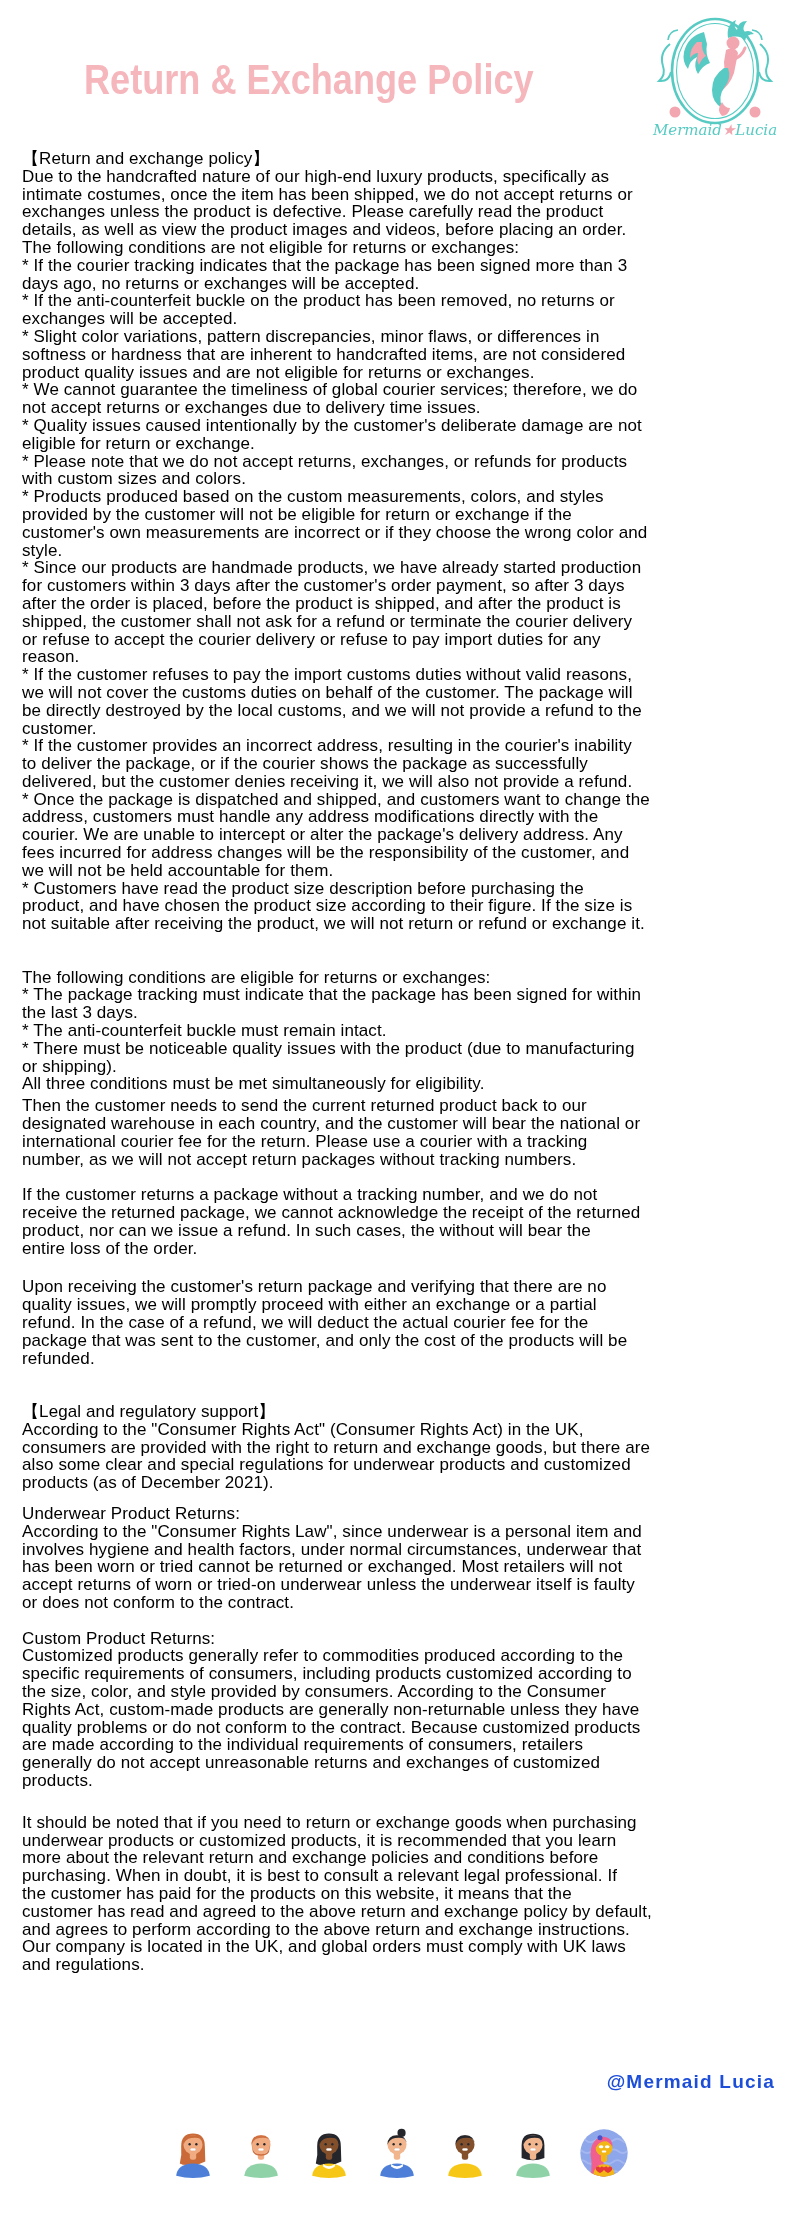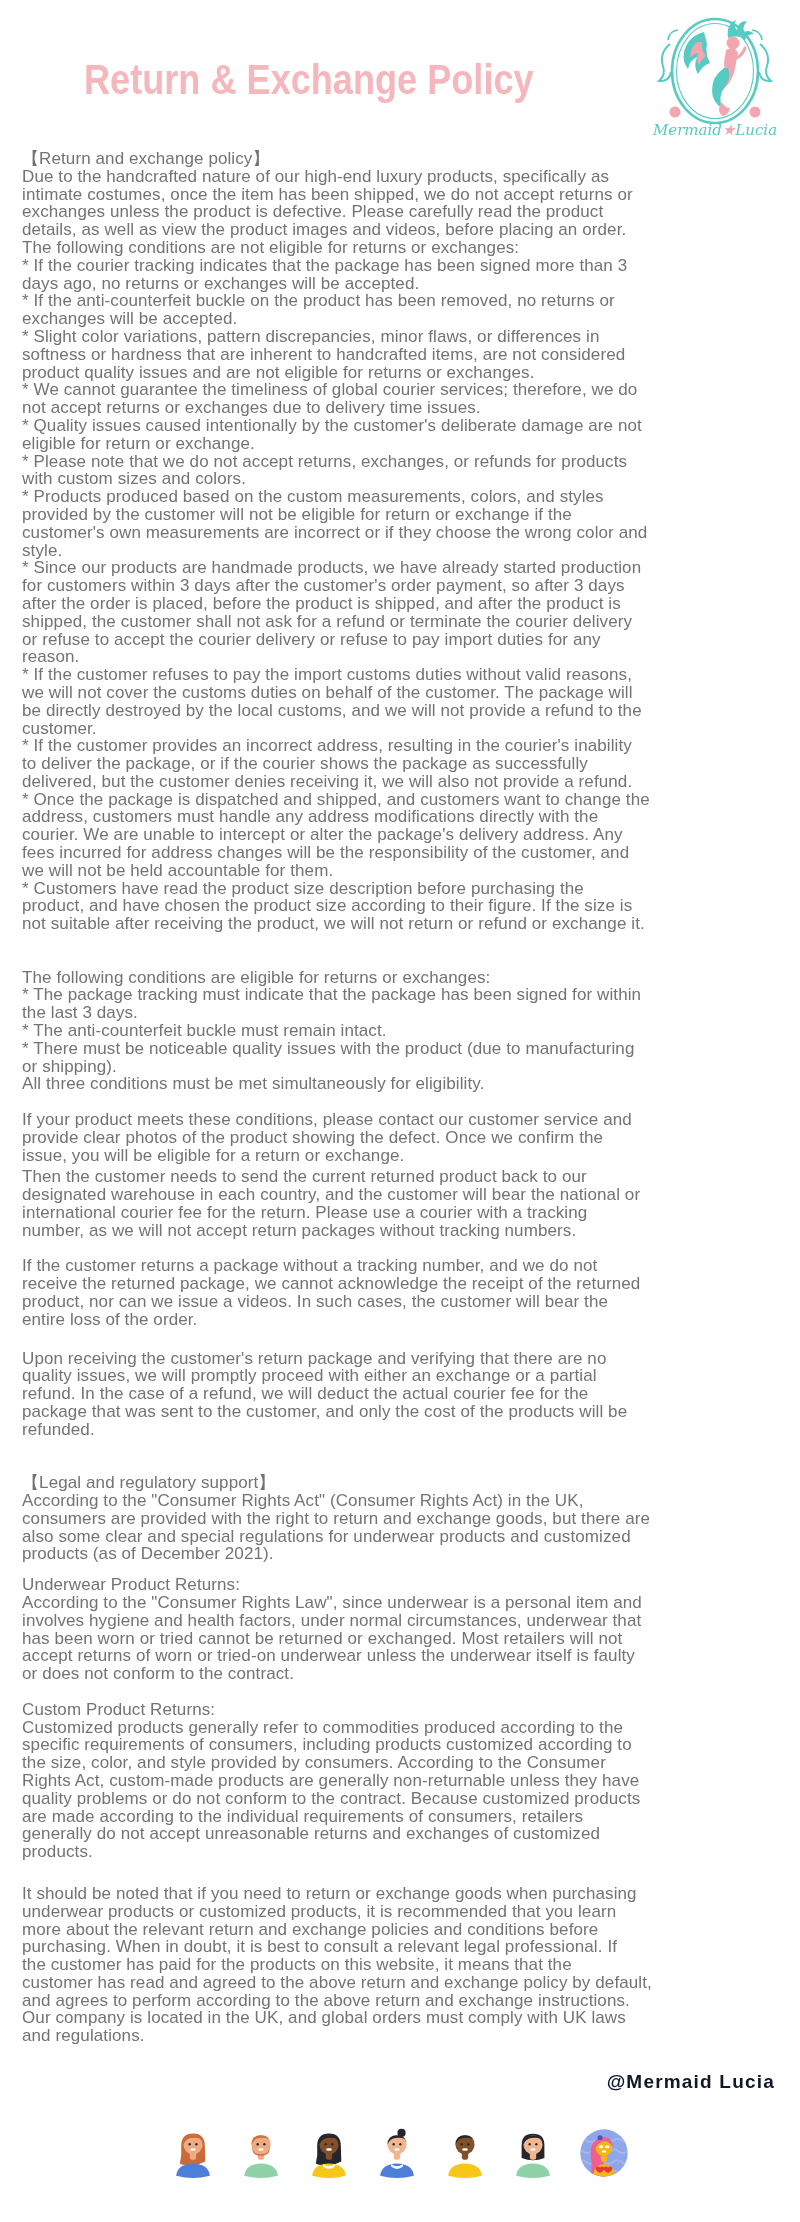--- a/index.html
+++ b/index.html
@@ -20,21 +20,21 @@
     transform:scaleX(0.84);transform-origin:left top;white-space:nowrap;
   }
   .brand-logo{position:absolute;left:640px;top:10px;width:150px;height:132px;text-decoration:underline;}
   .policy-body{
     position:absolute;left:22px;top:150px;width:750px;
     font-size:17px;line-height:var(--lh);letter-spacing:0.1px;color:#1b1b1b;
   }
   .para{white-space:pre-line;}
   .signature{
     position:absolute;right:25px;top:2071px;
-    font-size:19px;font-weight:700;letter-spacing:1.2px;color:#0f172a;
+    font-size:19px;font-weight:700;letter-spacing:1.2px;color:#1d4ed8;
   }
   .avatar-row{
     position:absolute;left:0;top:2126px;width:800px;height:52px;
     display:flex;justify-content:center;align-items:flex-end;gap:24px;
   }
   .avatar{width:44px;height:51px;}
   .avatar svg{display:block;width:100%;height:100%;}
   .avatar-lg{width:50px;height:50px;}
 </style>
 </head>
@@ -63,21 +63,21 @@
         <path d="M92 50 q10 -3 13 -12" stroke="var(--pink)" stroke-width="3" fill="none" stroke-linecap="round"></path>
         <path d="M84 58 q-12 8 -12 22 q0 12 10 18 q-4 -12 2 -20 q8 -10 4 -20 z" fill="var(--teal)"></path>
         <path d="M82 92 q-6 8 0 14 q7 -1 8 -8 q-5 0 -8 -6 z" fill="var(--pink)"></path>
         <path d="M64 22 q-16 4 -20 20 q-2 10 4 17 q2 -9 9 -12 q-4 10 1 17 q5 -9 12 -11 q-5 -9 -3 -19 z" fill="var(--teal)"></path>
         <path d="M57 32 q-7 6 -7 16 q4 -5 8 -5 q-2 7 1 12 q3 -7 7 -9 q-5 -6 -4 -14 z" fill="var(--pink)"></path>
       </g>
       <text x="75" y="125" text-anchor="middle" font-size="15" font-style="italic" font-family="DejaVu Serif, serif"><tspan fill="var(--teal)">Mermaid</tspan><tspan fill="var(--pink)">★</tspan><tspan fill="var(--teal)">Lucia</tspan></text>
     </svg>
   </div>
 
-  <div class="policy-body" id="policy-body" style="color: #737373;">
+  <div class="policy-body" id="policy-body" style="color: #000000;">
       <div class="para" style="margin-top: 0px;">【Return and exchange policy】
 Due to the handcrafted nature of our high-end luxury products, specifically as
 intimate costumes, once the item has been shipped, we do not accept returns or
 exchanges unless the product is defective. Please carefully read the product
 details, as well as view the product images and videos, before placing an order.
 The following conditions are not eligible for returns or exchanges:
 * If the courier tracking indicates that the package has been signed more than 3
 days ago, no returns or exchanges will be accepted.
 * If the anti-counterfeit buckle on the product has been removed, no returns or
 exchanges will be accepted.
@@ -115,30 +115,27 @@
 * Customers have read the product size description before purchasing the
 product, and have chosen the product size according to their figure. If the size is
 not suitable after receiving the product, we will not return or refund or exchange it.</div>
       <div class="para" style="margin-top: 35.6px;">The following conditions are eligible for returns or exchanges:
 * The package tracking must indicate that the package has been signed for within
 the last 3 days.
 * The anti-counterfeit buckle must remain intact.
 * There must be noticeable quality issues with the product (due to manufacturing
 or shipping).
 All three conditions must be met simultaneously for eligibility.</div>
-      <div class="para" style="margin-top: 17.8px;">If your product meets these conditions, please contact our customer service and
-provide clear photos of the product showing the defect. Once we confirm the
-issue, you will be eligible for a return or exchange.</div>
       <div class="para" style="margin-top: 4px;">Then the customer needs to send the current returned product back to our
 designated warehouse in each country, and the customer will bear the national or
 international courier fee for the return. Please use a courier with a tracking
 number, as we will not accept return packages without tracking numbers.</div>
       <div class="para" style="margin-top: 17.8px;">If the customer returns a package without a tracking number, and we do not
 receive the returned package, we cannot acknowledge the receipt of the returned
-product, nor can we issue a videos. In such cases, the customer will bear the
+product, nor can we issue a refund. In such cases, the without will bear the
 entire loss of the order.</div>
       <div class="para" style="margin-top: 21px;">Upon receiving the customer's return package and verifying that there are no
 quality issues, we will promptly proceed with either an exchange or a partial
 refund. In the case of a refund, we will deduct the actual courier fee for the
 package that was sent to the customer, and only the cost of the products will be
 refunded.</div>
       <div class="para" style="margin-top: 35.6px;">【Legal and regulatory support】
 According to the "Consumer Rights Act" (Consumer Rights Act) in the UK,
 consumers are provided with the right to return and exchange goods, but there are
 also some clear and special regulations for underwear products and customized

